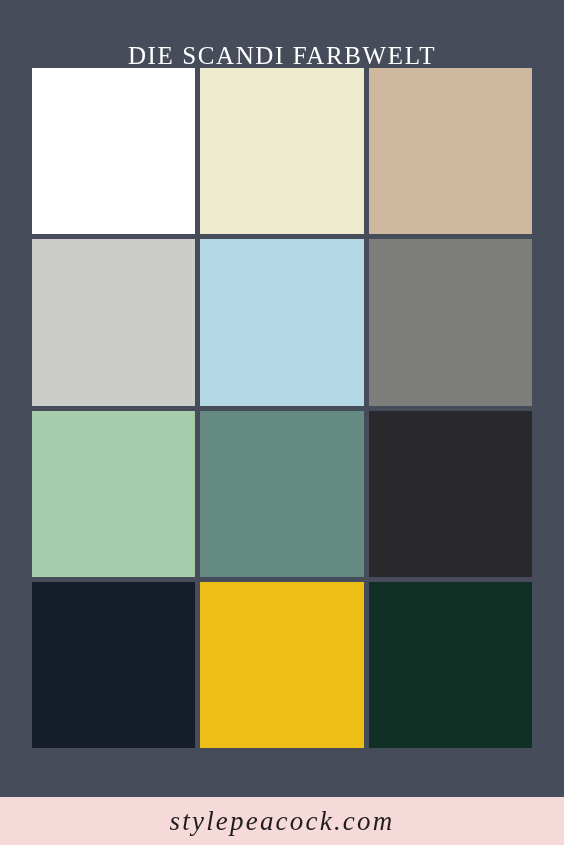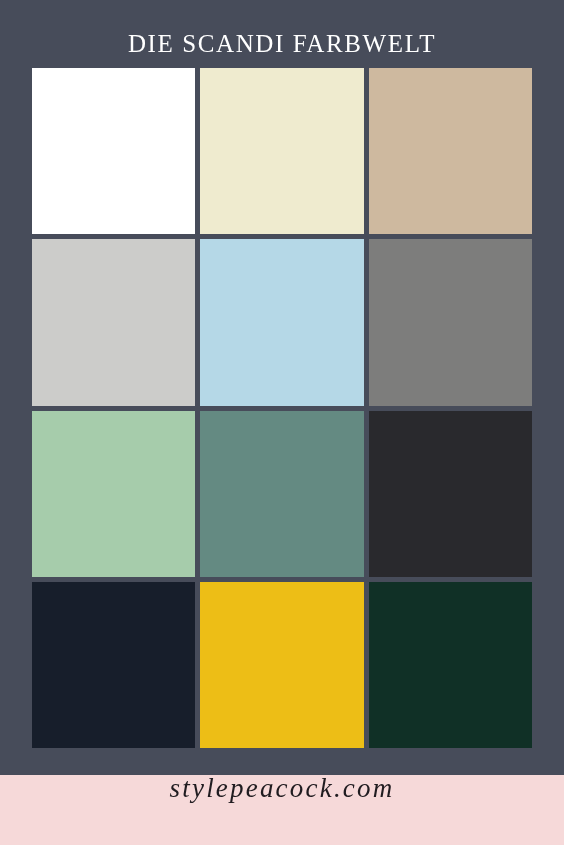--- a/index.html
+++ b/index.html
@@ -21,21 +21,21 @@
     display: flex;
     flex-direction: column;
     box-sizing: border-box;
   }
 
   
   .title-bar {
     flex: 0 0 auto;
     height: 68px;
     display: flex;
-    align-items: center;
+    align-items: flex-end;
     justify-content: center;
     box-sizing: border-box;
     padding-top: 18px;
   }
   .title-text {
     font-family: "Liberation Serif", "DejaVu Serif", serif;
     font-size: 25px;
     line-height: 1;
     color: #ffffff;
     letter-spacing: 1.6px;
@@ -63,24 +63,24 @@
     box-sizing: border-box;
     display: block;
   }
 
   
   .footer-bar {
     position: absolute;
     left: 0;
     bottom: 0;
     width: 564px;
-    height: 70px;
+    height: 48px;
     background: #f6d9d9;
     display: flex;
-    align-items: flex-start;
+    align-items: center;
     justify-content: center;
     box-sizing: border-box;
   }
   .footer-text {
     font-family: "Liberation Serif", "DejaVu Serif", serif;
     font-style: italic;
     font-size: 27px;
     line-height: 1;
     color: #201c20;
     letter-spacing: 2.2px;

